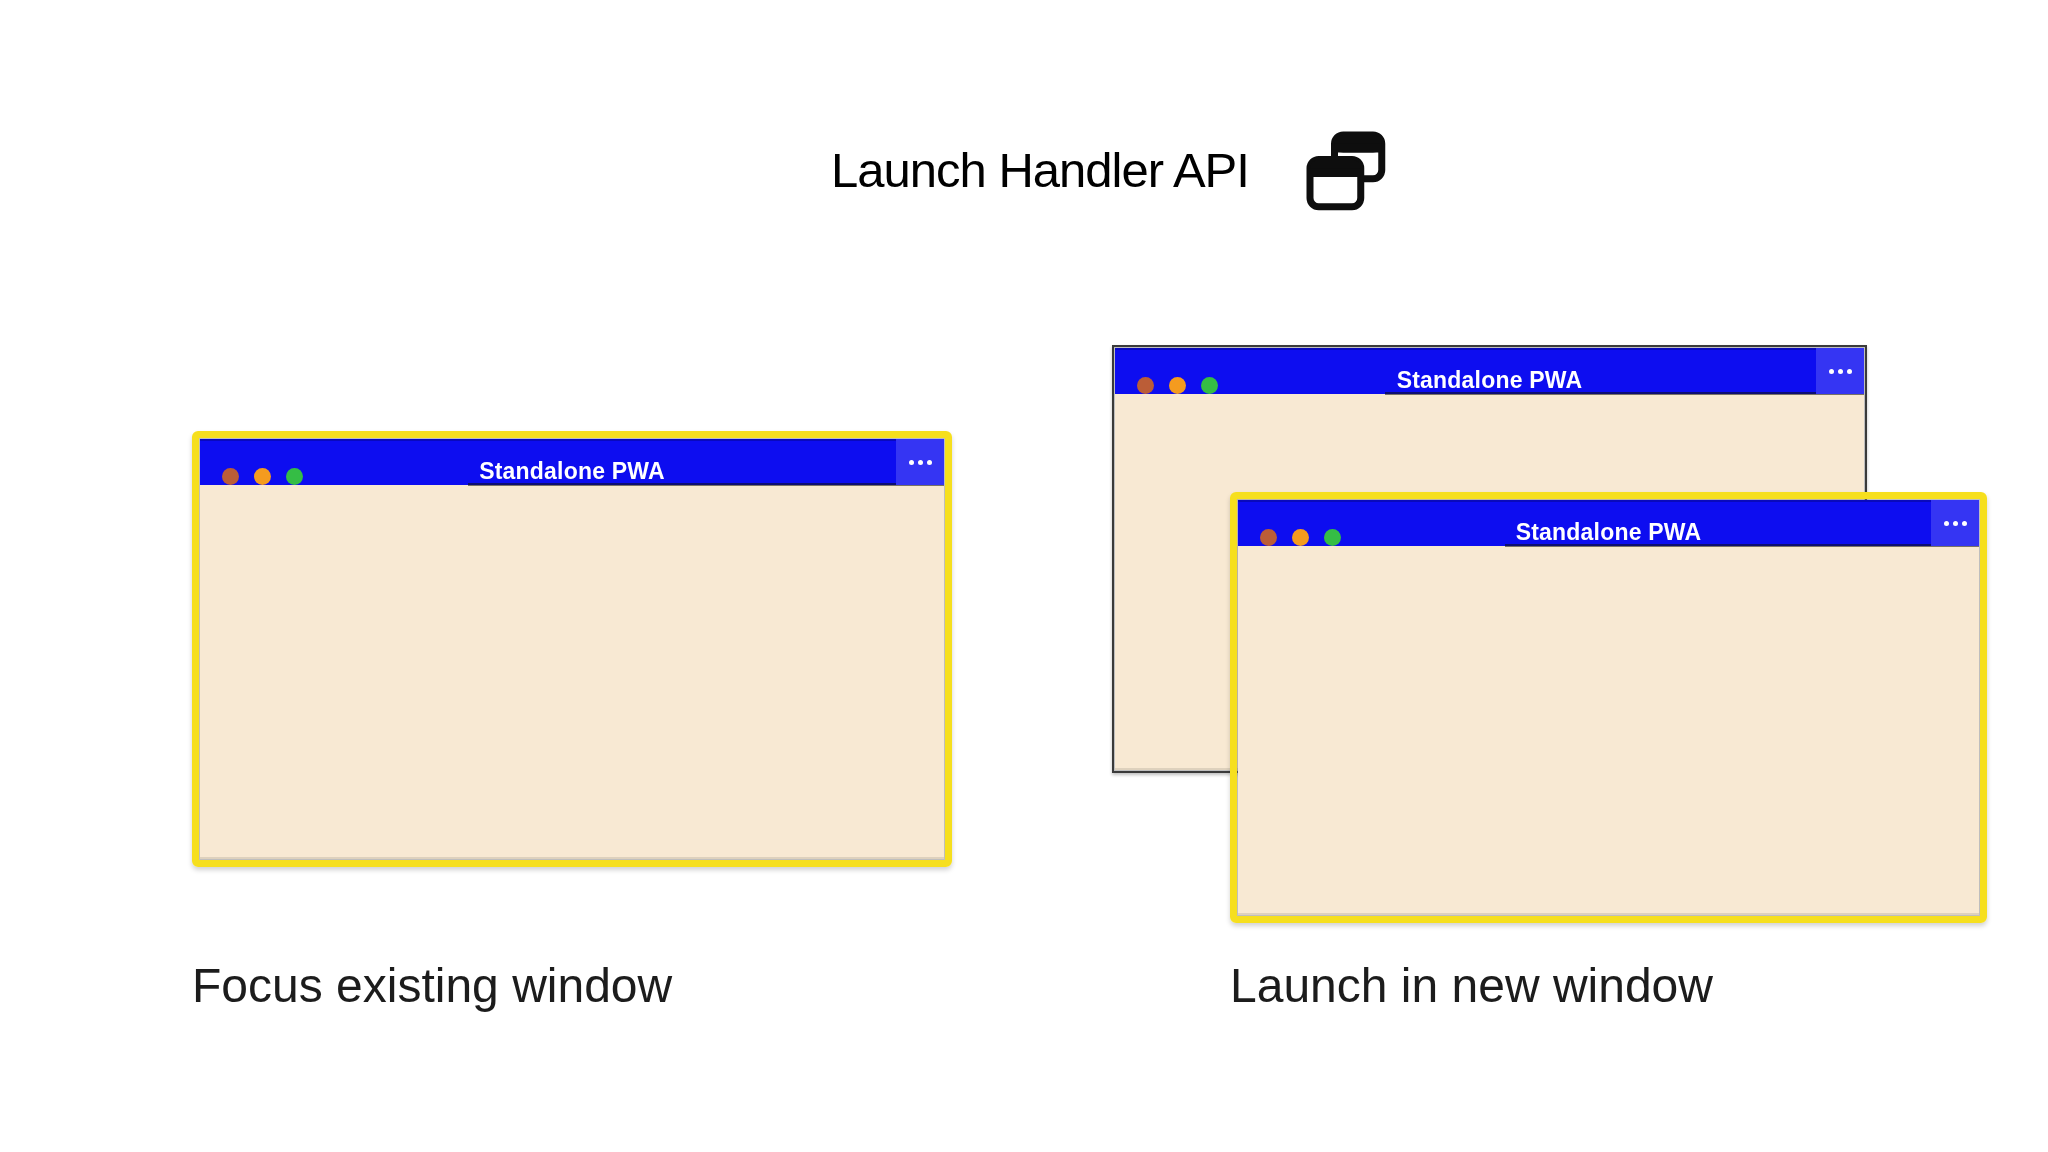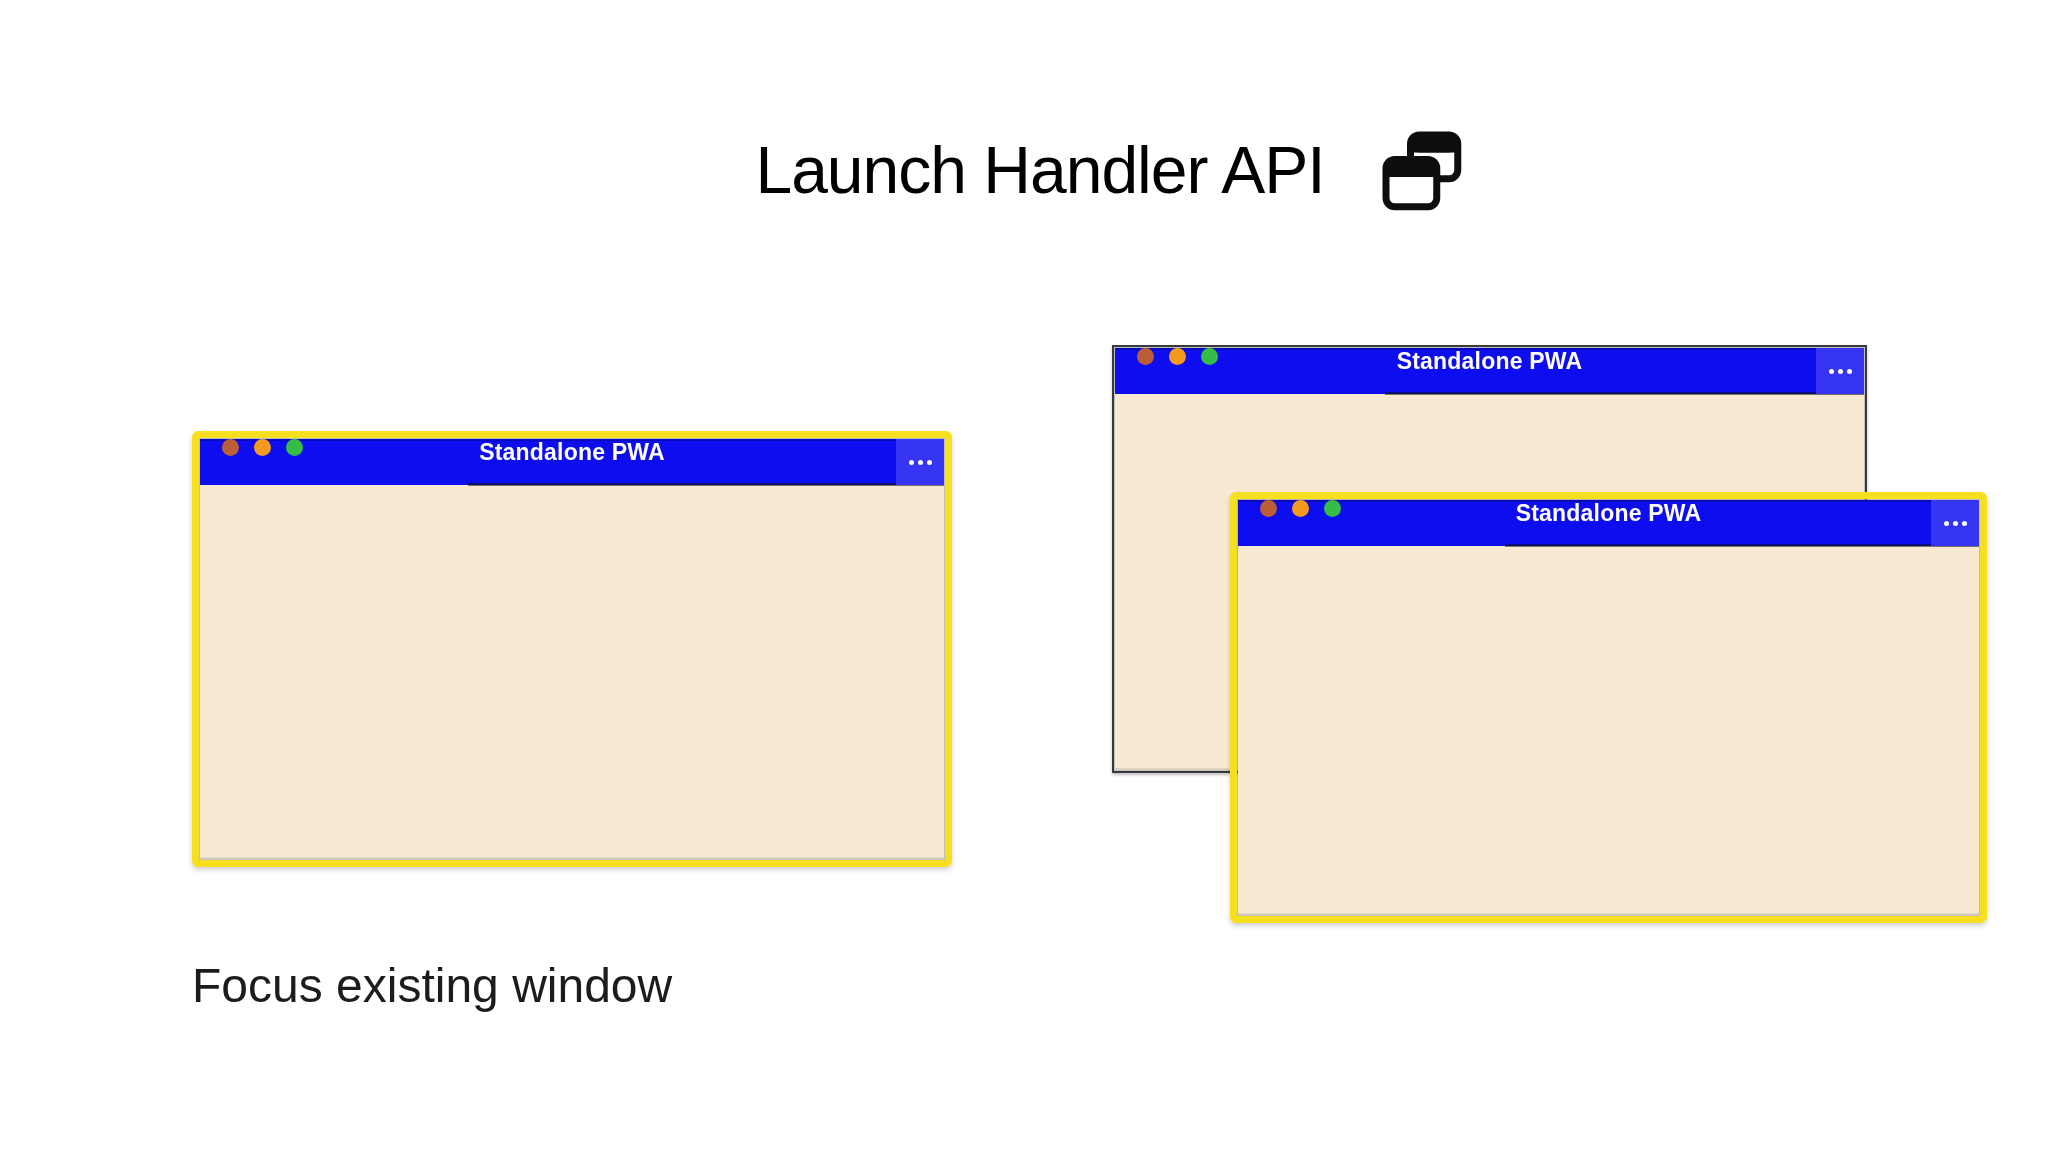--- a/index.html
+++ b/index.html
@@ -27,21 +27,21 @@
 
   
   .header{
     position:absolute;
     top:128px;left:0;width:100%;
     display:flex;justify-content:center;align-items:center;
     gap:54px;
     transform:translateX(78px);
   }
   .page-title{
-    font-size:66px;
+    font-size:49px;
     font-weight:400;
     letter-spacing:-1px;
     color:var(--title-text);
     white-space:nowrap;
     margin-left:14px;
   }
   .header-icon{display:block;}
 
   
   .pwa-window{
@@ -61,21 +61,21 @@
     flex:1;
     display:flex;flex-direction:column;
     border:1px solid rgba(110,110,110,0.45);
     min-height:0;
   }
   .titlebar{
     height:46px;
     flex:0 0 46px;
     background:var(--titlebar-blue);
     position:relative;
-    display:flex;align-items:flex-start;
+    display:flex;align-items:flex-end;
     box-shadow:inset 0 2px 0 rgba(0,0,30,0.25);
   }
   .titlebar::after{
     content:"";
     position:absolute;
     left:36%;right:0;bottom:-1px;height:3px;
     background:rgba(15,15,15,0.55);
   }
   .traffic-lights{
     display:flex;gap:15px;
@@ -200,14 +200,15 @@
               <i></i>
               <i></i>
             </span>
         </div>
       </div>
       <div class="window-body"></div>
     </div>
   </div>
 
   <div class="caption" id="caption-left">Focus existing window</div>
+  <div class="caption" id="caption-right">Launch in new window</div>
 
 </div>
 
 </body></html>

